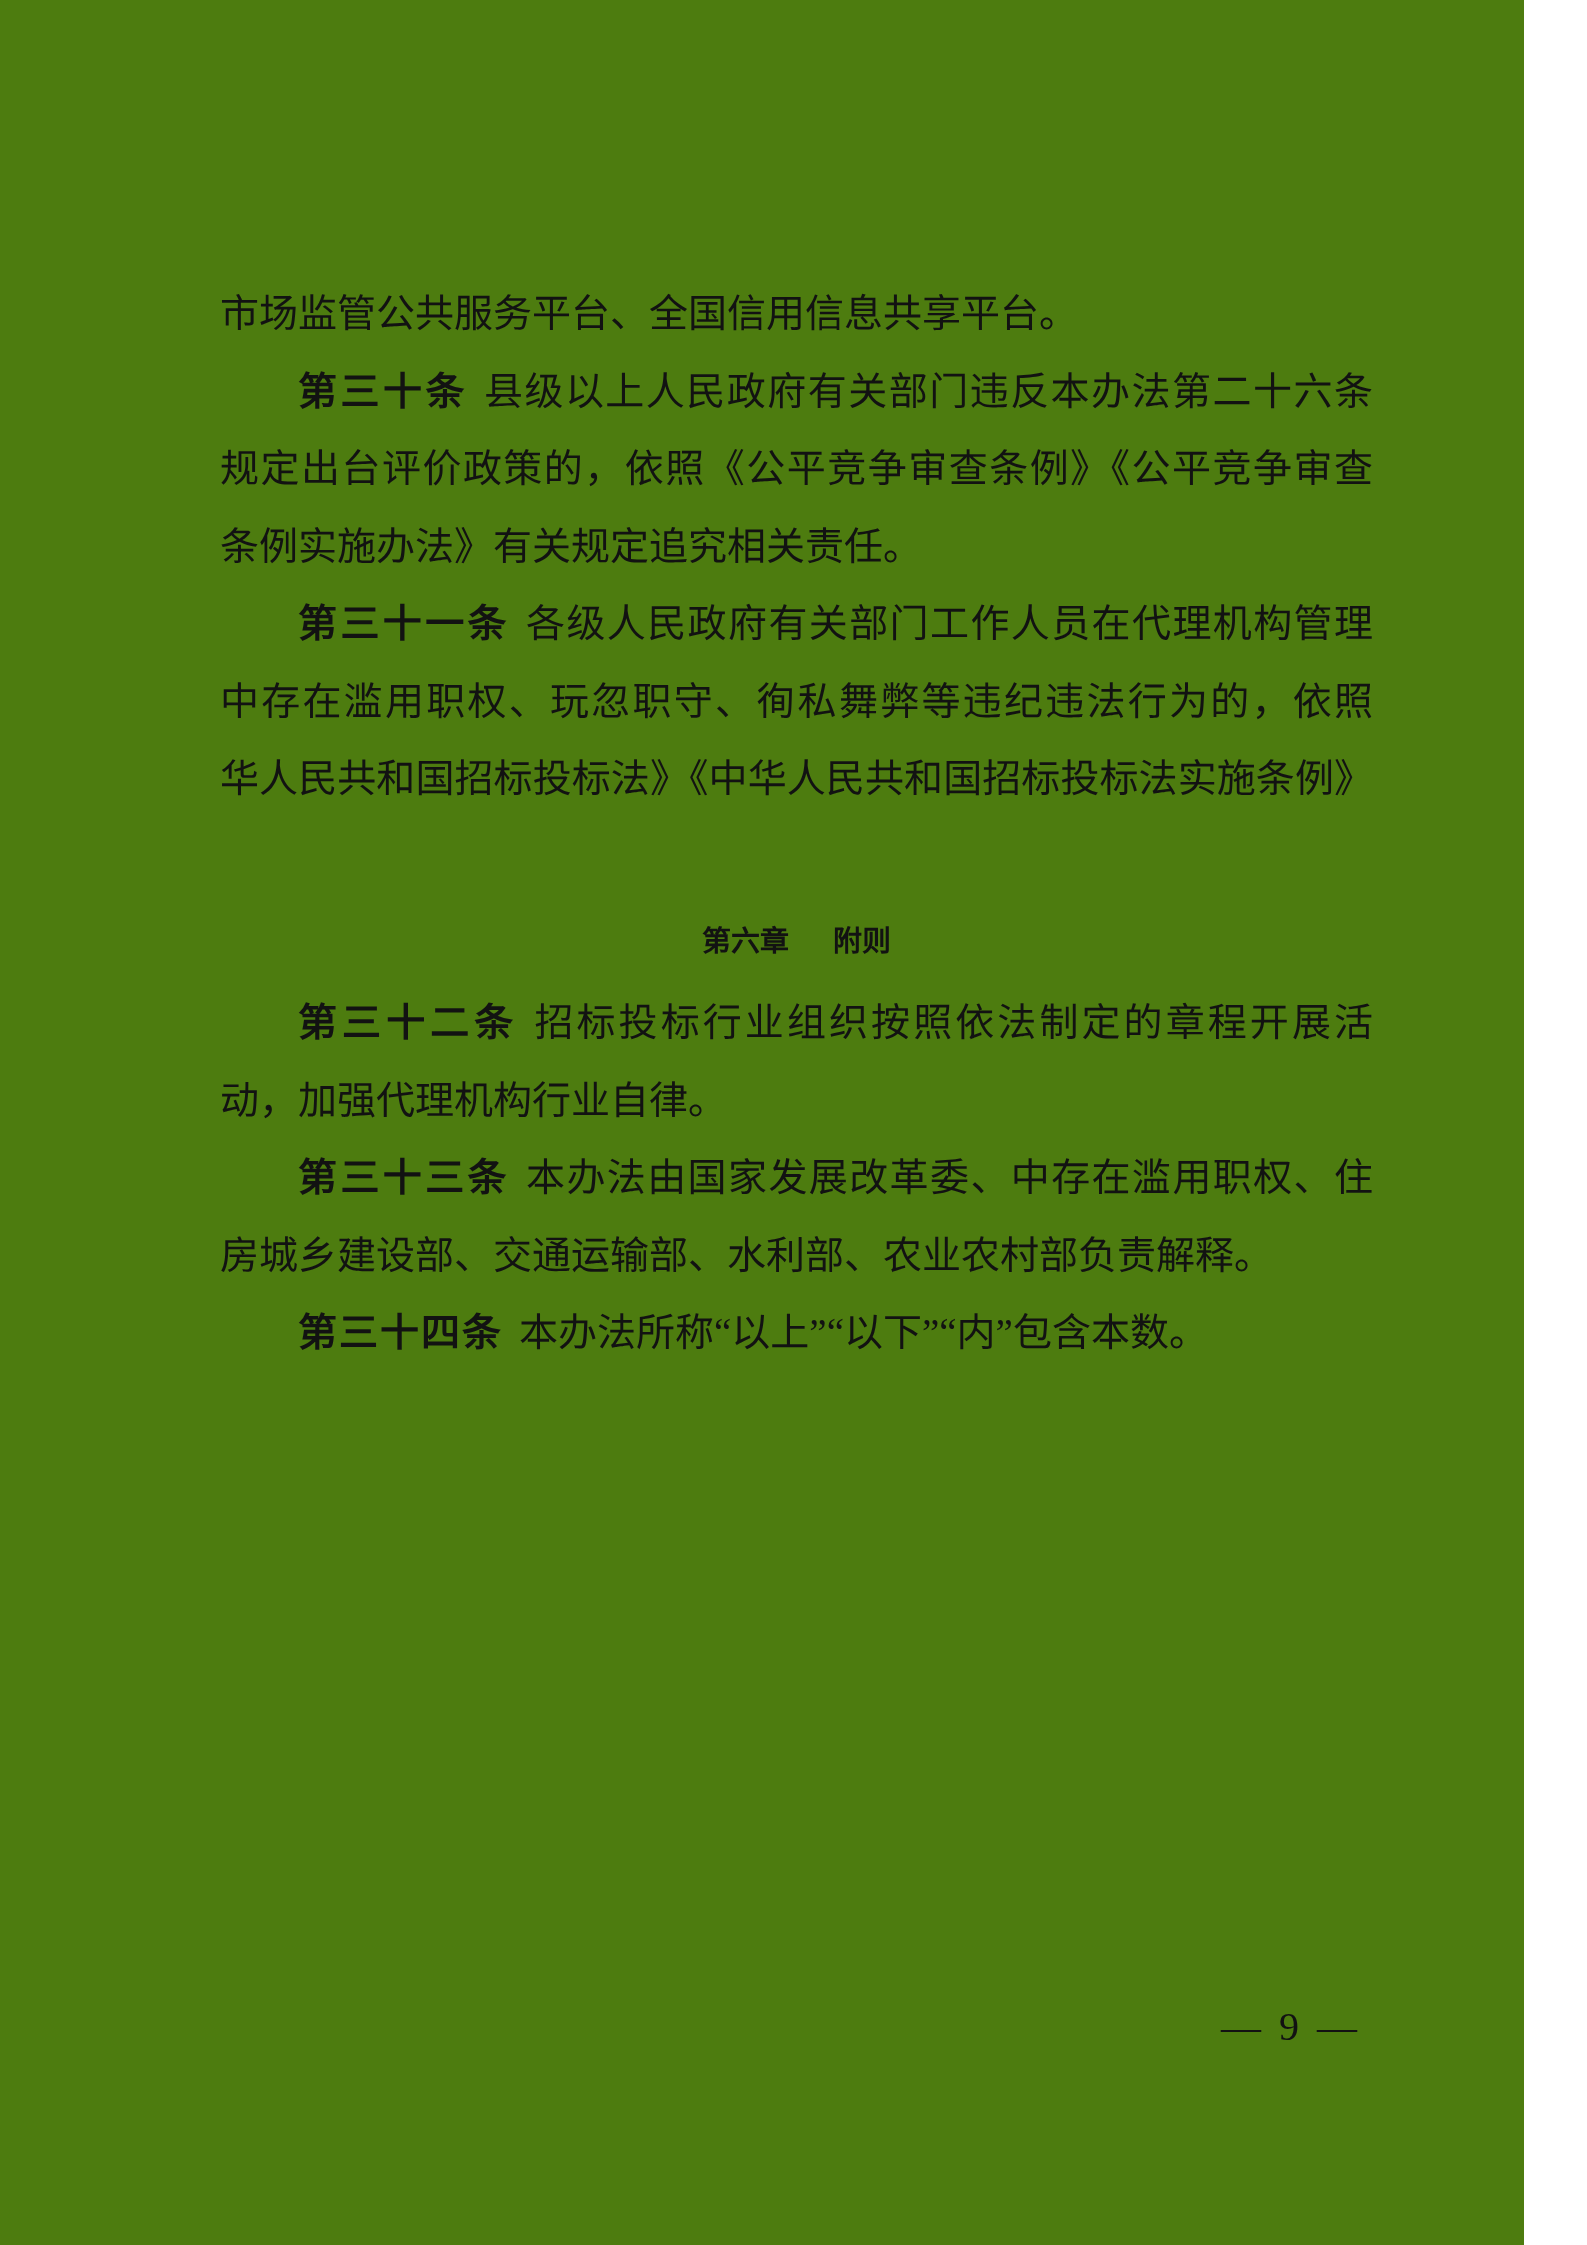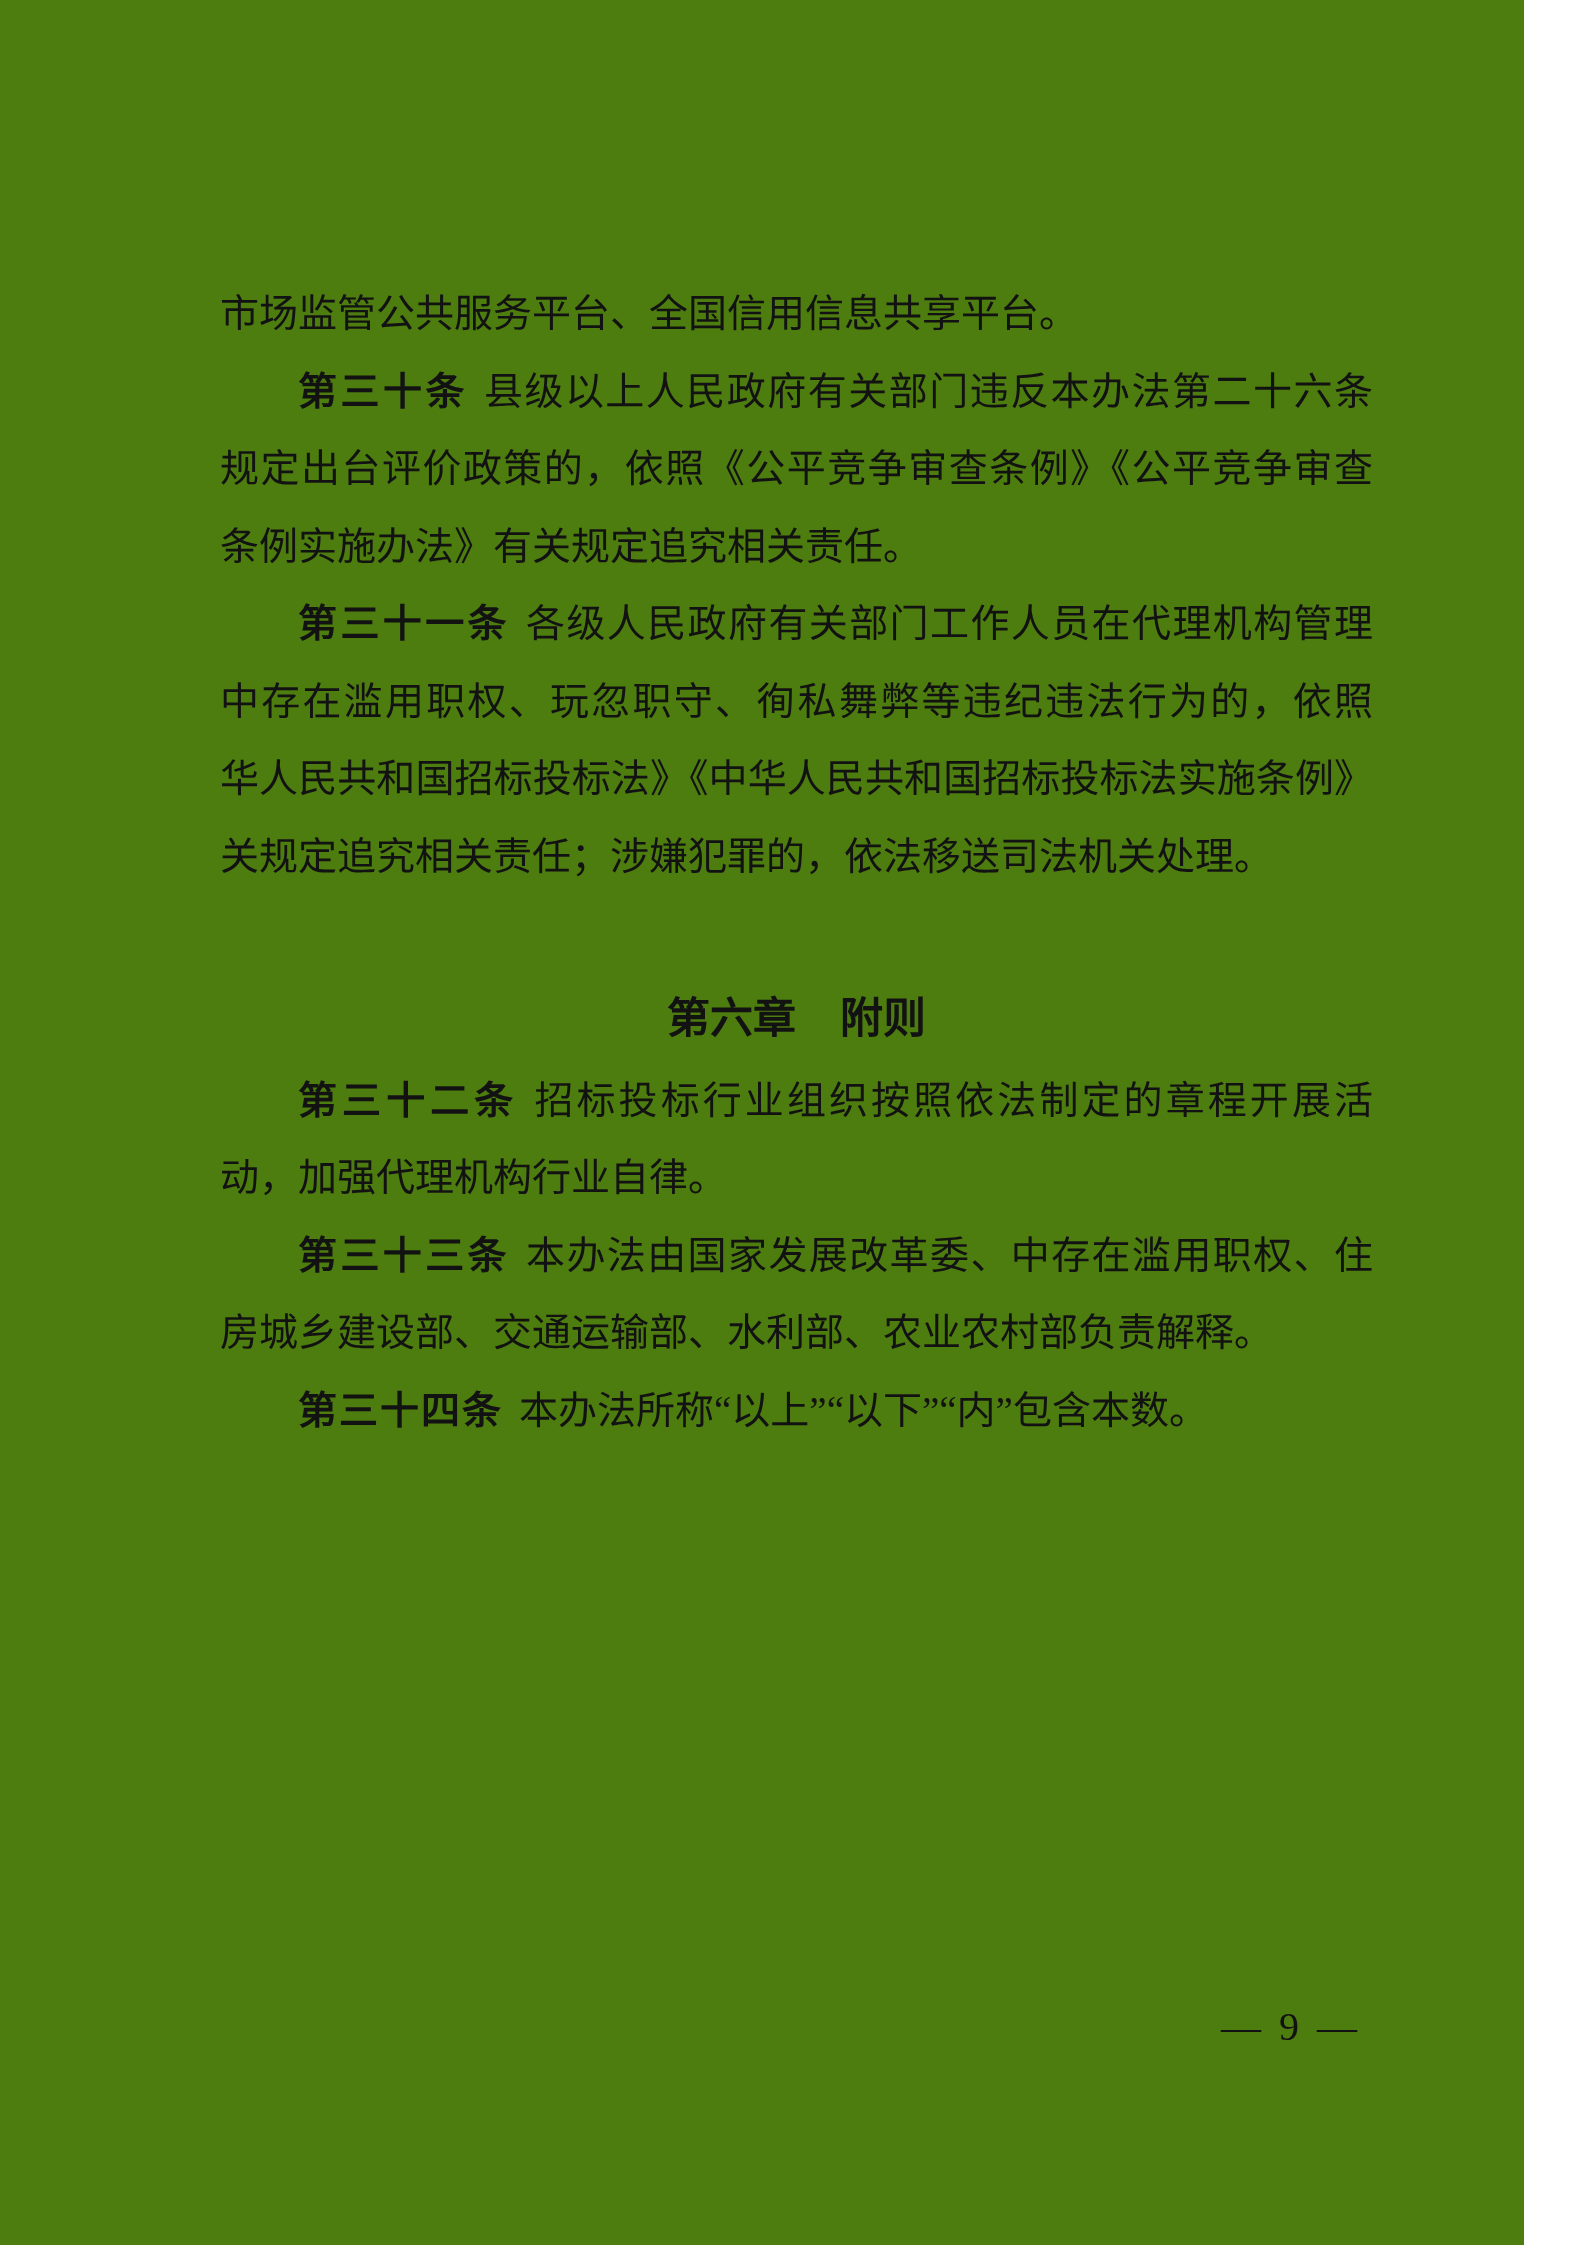--- a/index.html
+++ b/index.html
@@ -43,21 +43,21 @@
     margin-top: 38px;
   }
   .chapter {
     height: 77.5px;
     line-height: 77.5px;
     margin-top: 85px;
     margin-bottom: 4px;
     text-align: center;
     font-family: "Liberation Sans", "DejaVu Sans", sans-serif;
     font-weight: 700;
-    font-size: 43px;
+    font-size: 29px;
     color: #121212;
   }
   .chapter-title { margin-left: 44px; }
   .pagenum {
     position: absolute;
     left: 1221px;
     top: 2001px;
     height: 52px;
     line-height: 52px;
     font-family: "Liberation Serif", "DejaVu Serif", serif;
@@ -74,21 +74,20 @@
 
     <div class="line">市场监管公共服务平台、全国信用信息共享平台。</div>
 
     <div class="line indent justify"><span class="artnum">第三十条</span><span>县级以上人民政府有关部门违反本办法第二十六条</span></div>
     <div class="line justify">规定出台评价政策的，依照《公平竞争审查条例》《公平竞争审查</div>
     <div class="line">条例实施办法》有关规定追究相关责任。</div>
 
     <div class="line indent justify"><span class="artnum">第三十一条</span><span>各级人民政府有关部门工作人员在代理机构管理</span></div>
     <div class="line justify">中存在滥用职权、玩忽职守、徇私舞弊等违纪违法行为的，依照《中</div>
     <div class="line justify">华人民共和国招标投标法》《中华人民共和国招标投标法实施条例》</div>
-    <div class="line">关规定追究相关责任；涉嫌犯罪的，依法移送司法机关处理。</div>
 
     <h2 class="chapter"><span>第六章</span><span class="chapter-title">附则</span></h2>
 
     <div class="line indent justify"><span class="artnum">第三十二条</span><span>招标投标行业组织按照依法制定的章程开展活</span></div>
     <div class="line">动，加强代理机构行业自律。</div>
 
     <div class="line indent justify"><span class="artnum">第三十三条</span><span>本办法由国家发展改革委、中存在滥用职权、住</span></div>
     <div class="line">房城乡建设部、交通运输部、水利部、农业农村部负责解释。</div>
 
     <div class="line indent"><span class="artnum">第三十四条</span><span>本办法所称“以上”“以下”“内”包含本数。</span></div>

